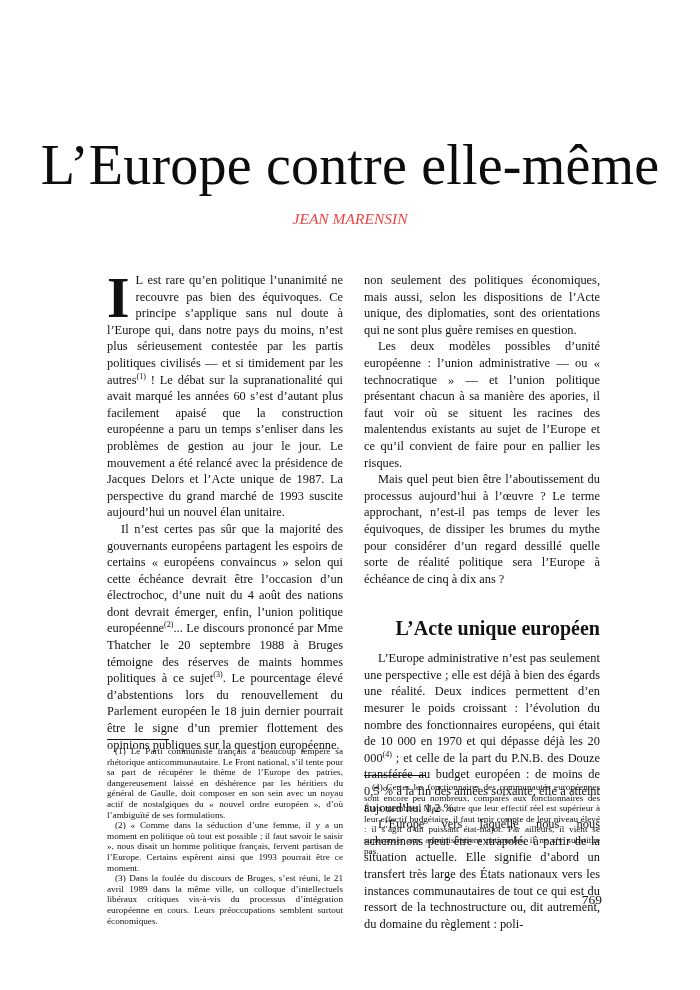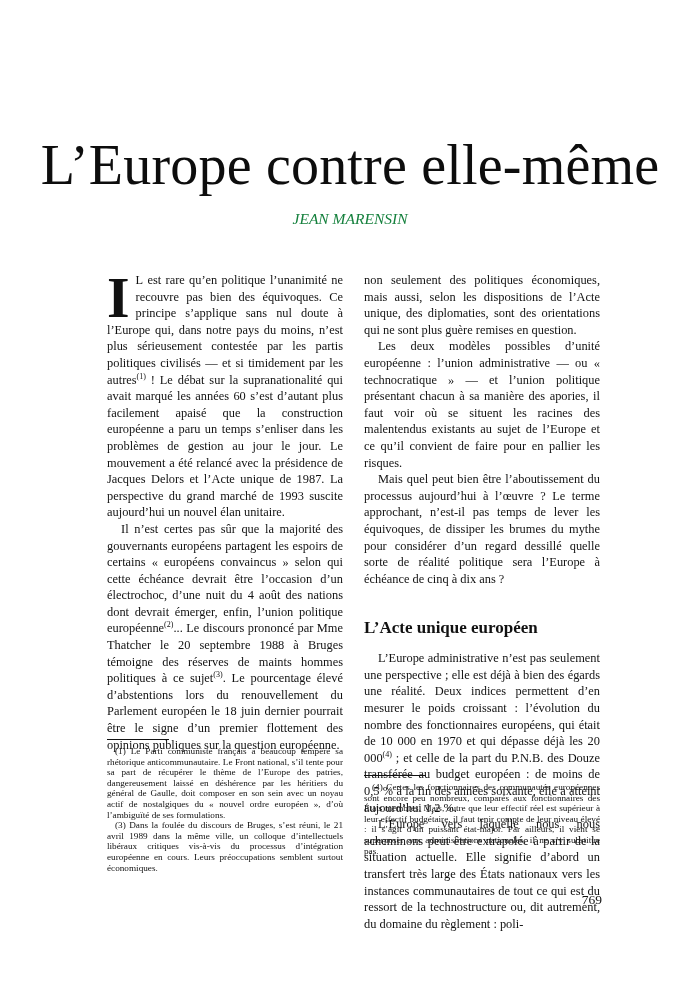--- a/index.html
+++ b/index.html
@@ -8,39 +8,39 @@
     font-family: "Liberation Serif", "DejaVu Serif", serif; color: #111;
   }
   .title {
     position: absolute; left: 0; width: 700px; top: 137px;
     text-align: center; font-size: 56px; font-weight: normal; letter-spacing: 0.2px;
     margin: 0; line-height: 56px; color: #0d0d0d;
   }
   .author {
     position: absolute; left: 0; width: 700px; top: 210px;
     text-align: center; font-size: 15.5px; font-style: italic; font-weight: normal;
-    margin: 0; color: #15803d;
+    margin: 0; color: #ef4444;
   }
   .col {
     position: absolute; top: 272px; width: 236px;
     font-size: 12.4px; line-height: 16.6px; text-align: justify; hyphens: manual;
   }
   .col-left { left: 107px; }
   .col-right { left: 364px; }
   .col p { margin: 0; text-indent: 14px; }
   .col p.first { text-indent: 0; }
   .dropcap {
     float: left; font-size: 58px; line-height: 46px; font-weight: bold;
     margin: 1px 6px 0 0; padding-top: 2px; color: #111;
   }
   .smallcap { font-variant: small-caps; }
   sup { font-size: 8px; line-height: 0; vertical-align: super; }
   .section-heading {
-    margin: 31px 0 12px 0; font-size: 17px; font-weight: bold; line-height: 20px;
-    text-align: left; text-indent: 0;
+    margin: 31px 0 12px 0; font-size: 20px; font-weight: bold; line-height: 20px;
+    text-align: right; text-indent: 0;
   }
   .fn-rule { width: 62px; border-top: 1px solid #111; margin: 0 0 6px 0; }
   .footnotes {
     position: absolute; width: 236px; font-size: 9.2px; line-height: 10.6px;
     text-align: justify;
   }
   .footnotes p { margin: 0; text-indent: 8px; }
   .fn-left { left: 107px; top: 739px; }
   .fn-right { left: 364px; top: 775px; }
   .page-number {
@@ -55,20 +55,21 @@
 <div class="author">JEAN MARENSIN</div>
 
 <div class="col col-left">
   <p class="first"><span class="dropcap">I</span><span class="smallcap">L</span><span> est rare qu’en politique l’unanimité ne recouvre pas bien des équivoques. Ce principe s’applique sans nul doute à l’Europe qui, dans notre pays du moins, n’est plus sérieusement contestée par les partis politiques civilisés — et si timidement par les autres</span><sup>(1)</sup><span> ! Le débat sur la supranationalité qui avait marqué les années 60 s’est d’autant plus facilement apaisé que la construction européenne a paru un temps s’enliser dans les problèmes de gestion au jour le jour. Le mouvement a été relancé avec la présidence de Jacques Delors et l’Acte unique de 1987. La perspective du grand marché de 1993 suscite aujourd’hui un nouvel élan unitaire.</span></p>
   <p><span>Il n’est certes pas sûr que la majorité des gouvernants européens partagent les espoirs de certains « européens convaincus » selon qui cette échéance devrait être l’occasion d’un électrochoc, d’une nuit du 4 août des nations dont devrait émerger, enfin, l’union politique européenne</span><sup>(2)</sup><span>... Le discours prononcé par Mme Thatcher le 20 septembre 1988 à Bruges témoigne des réserves de maints hommes politiques à ce sujet</span><sup>(3)</sup><span>. Le pourcentage élevé d’abstentions lors du renouvellement du Parlement européen le 18 juin dernier pourrait être le signe d’un premier flottement des opinions publiques sur la question européenne.</span></p>
 </div>
 
 <div class="footnotes fn-left">
   <div class="fn-rule"></div>
   <p>(1) Le Parti communiste français a beaucoup tempéré sa rhétorique anticommunautaire. Le Front national, s’il tente pour sa part de récupérer le thème de l’Europe des patries, dangereusement laissé en déshérence par les héritiers du général de Gaulle, doit composer en son sein avec un noyau actif de nostalgiques du « nouvel ordre européen », d’où l’ambiguïté de ses formulations.</p>
+  <p>(2) « Comme dans la séduction d’une femme, il y a un moment en politique où tout est possible ; il faut savoir le saisir », nous disait un homme politique français, fervent partisan de l’Europe. Certains espèrent ainsi que 1993 pourrait être ce moment.</p>
   <p>(3) Dans la foulée du discours de Bruges, s’est réuni, le 21 avril 1989 dans la même ville, un colloque d’intellectuels libéraux critiques vis-à-vis du processus d’intégration européenne en cours. Leurs préoccupations semblent surtout économiques.</p>
 </div>
 
 <div class="col col-right">
   <p class="first">non seulement des politiques économiques, mais aussi, selon les dispositions de l’Acte unique, des diplomaties, sont des orientations qui ne sont plus guère remises en question.</p>
   <p>Les deux modèles possibles d’unité européenne : l’union administrative — ou « technocratique » — et l’union politique présentant chacun à sa manière des apories, il faut voir où se situent les racines des malentendus existants au sujet de l’Europe et ce qu’il convient de faire pour en pallier les risques.</p>
   <p>Mais quel peut bien être l’aboutissement du processus aujourd’hui à l’œuvre ? Le terme approchant, n’est-il pas temps de lever les équivoques, de dissiper les brumes du mythe pour considérer d’un regard dessillé quelle sorte de réalité politique sera l’Europe à échéance de cinq à dix ans ?</p>
   <h2 class="section-heading">L’Acte unique européen</h2>
   <p><span>L’Europe administrative n’est pas seulement une perspective ; elle est déjà à bien des égards une réalité. Deux indices permettent d’en mesurer le poids croissant : l’évolution du nombre des fonctionnaires européens, qui était de 10 000 en 1970 et qui dépasse déjà les 20 000</span><sup>(4)</sup><span> ; et celle de la part du P.N.B. des Douze transférée au budget européen : de moins de 0,5 % à la fin des années soixante, elle a atteint aujourd’hui 1,2 %.</span></p>
   <p>L’Europe vers laquelle nous nous acheminons peut être extrapolée à partir de la situation actuelle. Elle signifie d’abord un transfert très large des États nationaux vers les instances communautaires de tout ce qui est du ressort de la technostructure ou, dit autrement, du domaine du règlement : poli-</p>

